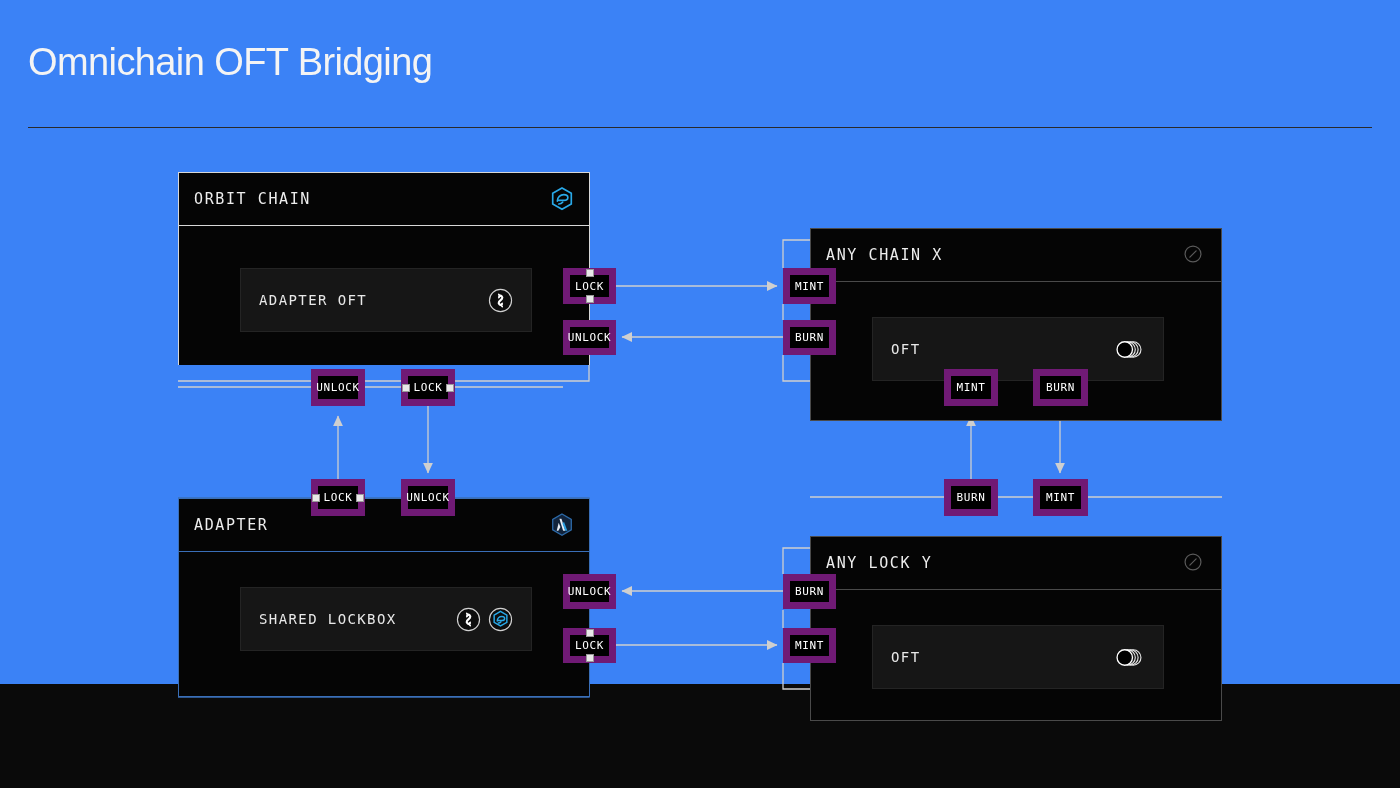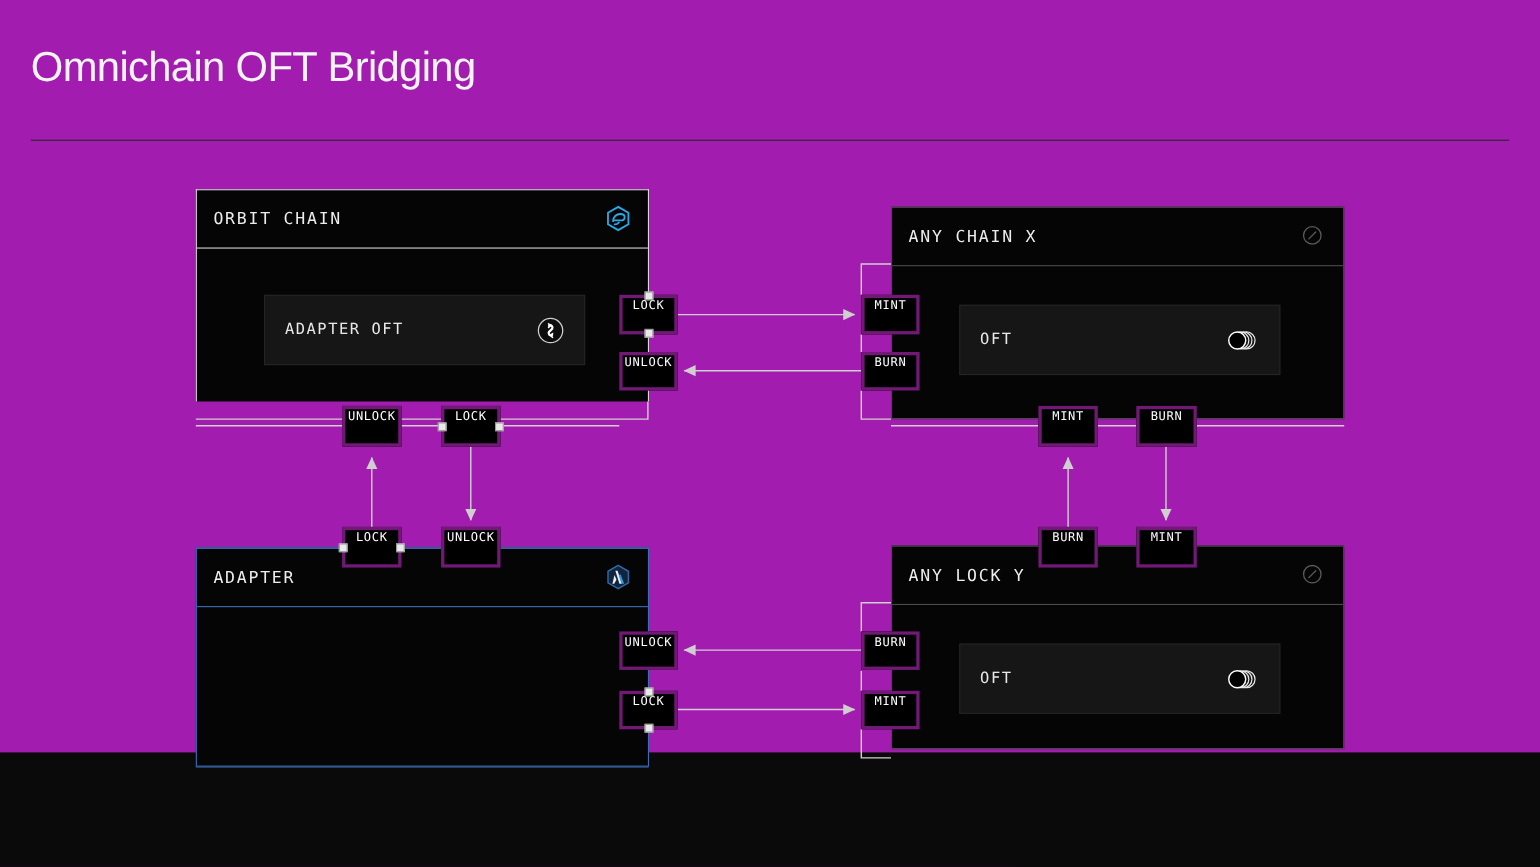--- a/index.html
+++ b/index.html
@@ -2,42 +2,42 @@
 <html><head>
 <meta charset="utf-8">
 <style>
   * { box-sizing: border-box; margin: 0; padding: 0; }
   html, body {
     width: 1400px; height: 788px;
     background: #0a0a0a;
     font-family: "Liberation Sans", sans-serif;
     overflow: hidden;
   }
-  #root { position: relative; width: 1400px; height: 684px; background: #a21caf; }
+  #root { position: relative; width: 1400px; height: 684px; background: #3b82f6; }
 
   
   #page-title {
     position: absolute; left: 28px; top: 42px;
     font-size: 38px; font-weight: 400; letter-spacing: -0.6px;
     color: #f4f4f4; line-height: 1.1;
     font-family: "Liberation Sans", sans-serif;
   }
   #title-divider {
     position: absolute; left: 28px; top: 127px; width: 1344px; height: 1px;
     background: #2a2a2a;
   }
 
   
   #diagram { position: absolute; left: 0; top: 0; width: 1400px; height: 788px; }
   #wires { position: absolute; left: 0; top: 0; width: 1400px; height: 788px; pointer-events: none; }
 
   
   .chain-panel { position: absolute; background: #050505; }
   .chain-panel.light { border: 1px solid #d8d8d8; }
-  .chain-panel.dim   { border: 1px solid #4a4a4a; }
+  .chain-panel.dim   { border: 1px solid #4a4a4a; margin-top: 40px; }
   .chain-panel.blue  { border: 1px solid #3a6fb8; }
 
   .chain-header {
     position: absolute; left: 0; top: 0; right: 0; height: 53px;
     display: flex; align-items: center; justify-content: space-between;
     padding: 0 14px 0 15px;
   }
   .chain-panel.light > .chain-header { border-bottom: 1px solid #d8d8d8; }
   .chain-panel.dim   > .chain-header { border-bottom: 1px solid #4a4a4a; }
   .chain-panel.blue  > .chain-header { border-bottom: 1px solid #3a6fb8; }
@@ -61,22 +61,22 @@
     font-family: "DejaVu Sans Mono", "Liberation Mono", monospace;
     font-size: 14px; letter-spacing: 1.4px; color: #e8e8e8;
   }
   .asset-icons { display: flex; align-items: center; gap: 7px; }
   .asset-icons svg { display: block; }
 
   
   .op-box {
     position: absolute;
     background: #000;
-    border: 3px solid #701a75;
-    display: flex; justify-content: center;
+    border: 7px solid #701a75;
+    display: flex; align-items: center; justify-content: center;
   }
   .op-label {
     font-family: "DejaVu Sans Mono", "Liberation Mono", monospace;
     font-size: 11px; letter-spacing: 0.6px; color: #ffffff;
     white-space: nowrap;
   }
   .handle {
     position: absolute; width: 8px; height: 8px;
     background: #e9e9e9; border: 1px solid #9a9a9a;
   }
@@ -211,20 +211,41 @@
         <span class="chain-title">ADAPTER</span>
         <span class="chain-logo">
           <svg viewBox="0 0 28 28" width="26" height="26">
             <path d="M14 2.2 L24 7.9 L24 19.3 L14 25 L4 19.3 L4 7.9 Z" fill="#12243c" stroke="#2d6aa8" stroke-width="1.4"></path>
             <path d="M13.4 7.4 L17.6 20.2 L15.2 20.2 L11.2 7.4 Z" fill="#e9eef5"></path>
             <path d="M16.2 10.8 L19.8 20.2 L17.4 20.2 L14.4 12.1 Z" fill="#2d9fe0"></path>
             <path d="M10.4 11.6 L12.3 16.1 L10.1 20.2 L8.3 20.2 Z" fill="#e9eef5"></path>
           </svg>
         </span>
       </div>
+      <div class="asset-card" style="left:61px; top:88px; width:292px; height:64px;">
+        <span class="asset-label">SHARED LOCKBOX</span>
+        <span class="asset-icons">
+          <span>
+            <svg viewBox="0 0 26 26" width="25" height="25">
+              <circle cx="13" cy="13" r="11.5" fill="#0d0d0d" stroke="#d0d0d0" stroke-width="1.2"></circle>
+              <path d="M11.6 8.4 a2.1 2.1 0 0 1 2.9 2.9 l-3 3 a2.1 2.1 0 0 0 2.9 2.9" fill="none" stroke="#ffffff" stroke-width="2.2" stroke-linecap="round"></path>
+              <path d="M11.1 6.6 L13 8.3 L11.1 10.1" fill="none" stroke="#ffffff" stroke-width="1.5" stroke-linecap="round" stroke-linejoin="round"></path>
+              <path d="M14.9 19.4 L13 17.7 L14.9 15.9" fill="none" stroke="#ffffff" stroke-width="1.5" stroke-linecap="round" stroke-linejoin="round"></path>
+            </svg>
+          </span>
+          <span>
+            <svg viewBox="0 0 26 26" width="25" height="25">
+              <circle cx="13" cy="13" r="11.5" fill="#0d0d0d" stroke="#d0d0d0" stroke-width="1.2"></circle>
+              <path d="M13 4.6 L19.6 8.4 L19.6 15.9 L13 19.7 L6.4 15.9 L6.4 8.4 Z" fill="none" stroke="#29a9e8" stroke-width="1.5"></path>
+              <path d="M9.6 14.6 c0-2.9 2.2-4.8 4.8-4.8 c1.8 0 2.9 0.9 2.9 2.1 c0 1.4-1.3 2.2-2.9 2.2 l-3.8 0" fill="none" stroke="#29a9e8" stroke-width="1.5" stroke-linecap="round"></path>
+              <path d="M10.7 16.6 c1.1 0 2.1-0.4 2.8-1.3" fill="none" stroke="#29a9e8" stroke-width="1.5" stroke-linecap="round"></path>
+            </svg>
+          </span>
+        </span>
+      </div>
     </div>
 
     <div class="chain-panel dim" style="left:810px; top:496px; width:412px; height:185px;">
       <div class="chain-header">
         <span class="chain-title">ANY LOCK Y</span>
         <span class="chain-logo">
           <svg viewBox="0 0 26 26" width="24" height="24">
             <circle cx="13" cy="13" r="8.6" fill="none" stroke="#5a5a5a" stroke-width="1.3"></circle>
             <path d="M9.6 16.4 L16.4 9.6" fill="none" stroke="#5a5a5a" stroke-width="1.3" stroke-linecap="round"></path>
           </svg>

